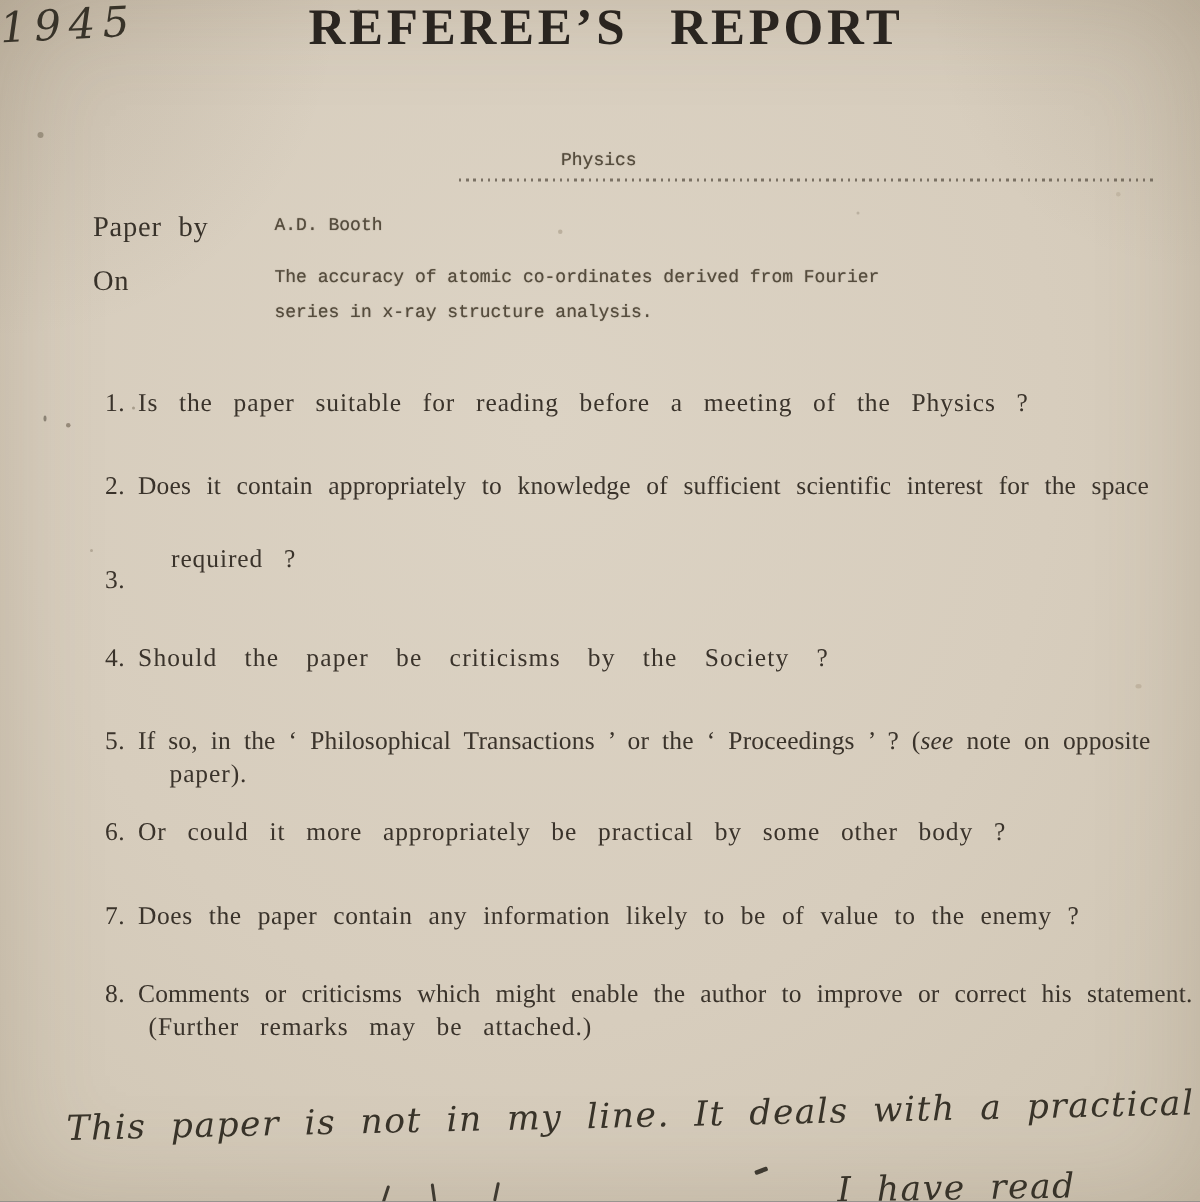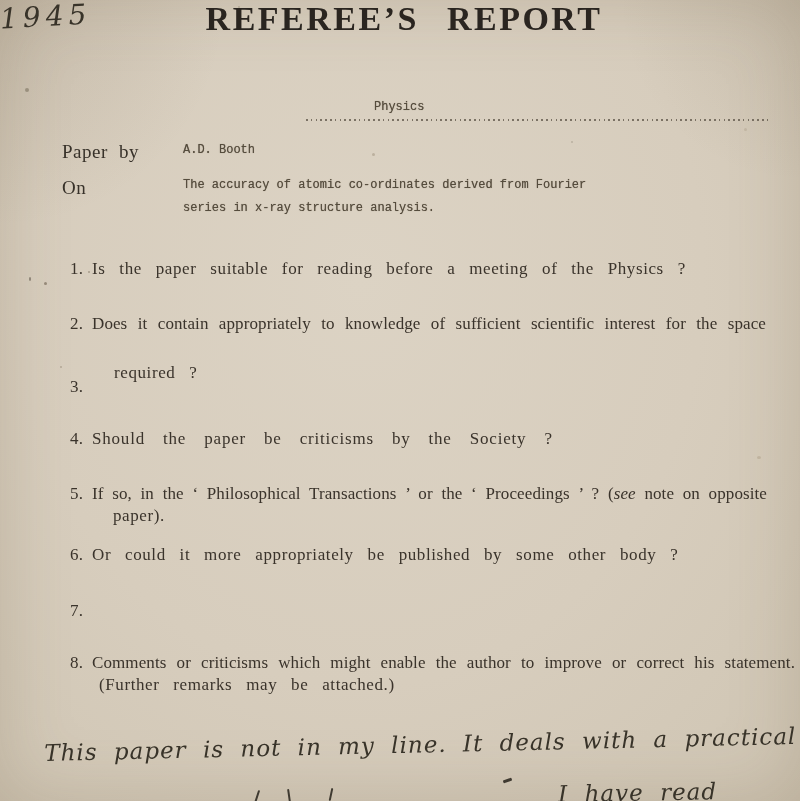--- a/index.html
+++ b/index.html
@@ -90,23 +90,24 @@
   <div class="abs qnum nw" style="left:70px; top:377px;">3.</div>
 
   <div class="abs qnum nw" style="left:70px; top:429px;">4.</div>
   <div class="abs qtext xwide nw" style="left:92px; top:429px;">Should the paper be criticisms by the Society ?</div>
 
   <div class="abs qnum nw" style="left:70px; top:484px;">5.</div>
   <div class="abs qtext just" style="left:92px; top:484px; width:675px;"><span>If so, in the ‘ Philosophical Transactions ’ or the ‘ Proceedings ’ ? (</span><span class="ital">see</span><span> note on opposite</span></div>
   <div class="abs qtext wide nw" style="left:113px; top:506px;">paper).</div>
 
   <div class="abs qnum nw" style="left:70px; top:545px;">6.</div>
-  <div class="abs qtext wide nw" style="left:92px; top:545px;">Or could it more appropriately be published by some other body ?</div>
+  <div class="abs qtext wide nw" style="left:92px; top:545px;">Or could it more appropriately be practical by some other body ?</div>
 
   <div class="abs qnum nw" style="left:70px; top:601px;">7.</div>
+  <div class="abs qtext mid nw" style="left:92px; top:601px;">Does the paper contain any information likely to be of value to the enemy ?</div>
 
   <div class="abs qnum nw" style="left:70px; top:653px;">8.</div>
   <div class="abs qtext just" style="left:92px; top:653px; width:703px;">Comments or criticisms which might enable the author to improve or correct his statement.</div>
   <div class="abs qtext wide nw" style="left:99px; top:675px;">(Further remarks may be attached.)</div>
 
   <div class="abs hand note" style="left:44px; top:740px;">This paper is not in my line. It deals with a practical</div>
   <div class="abs hand note" style="left:558px; top:781px; transform:rotate(-1deg);">I have read</div>
 
   <div class="stroke" style="left:256px; top:790px; width:2px; height:14px; transform:rotate(18deg);"></div>
   <div class="stroke" style="left:288px; top:789px; width:2px; height:13px; transform:rotate(-8deg);"></div>

